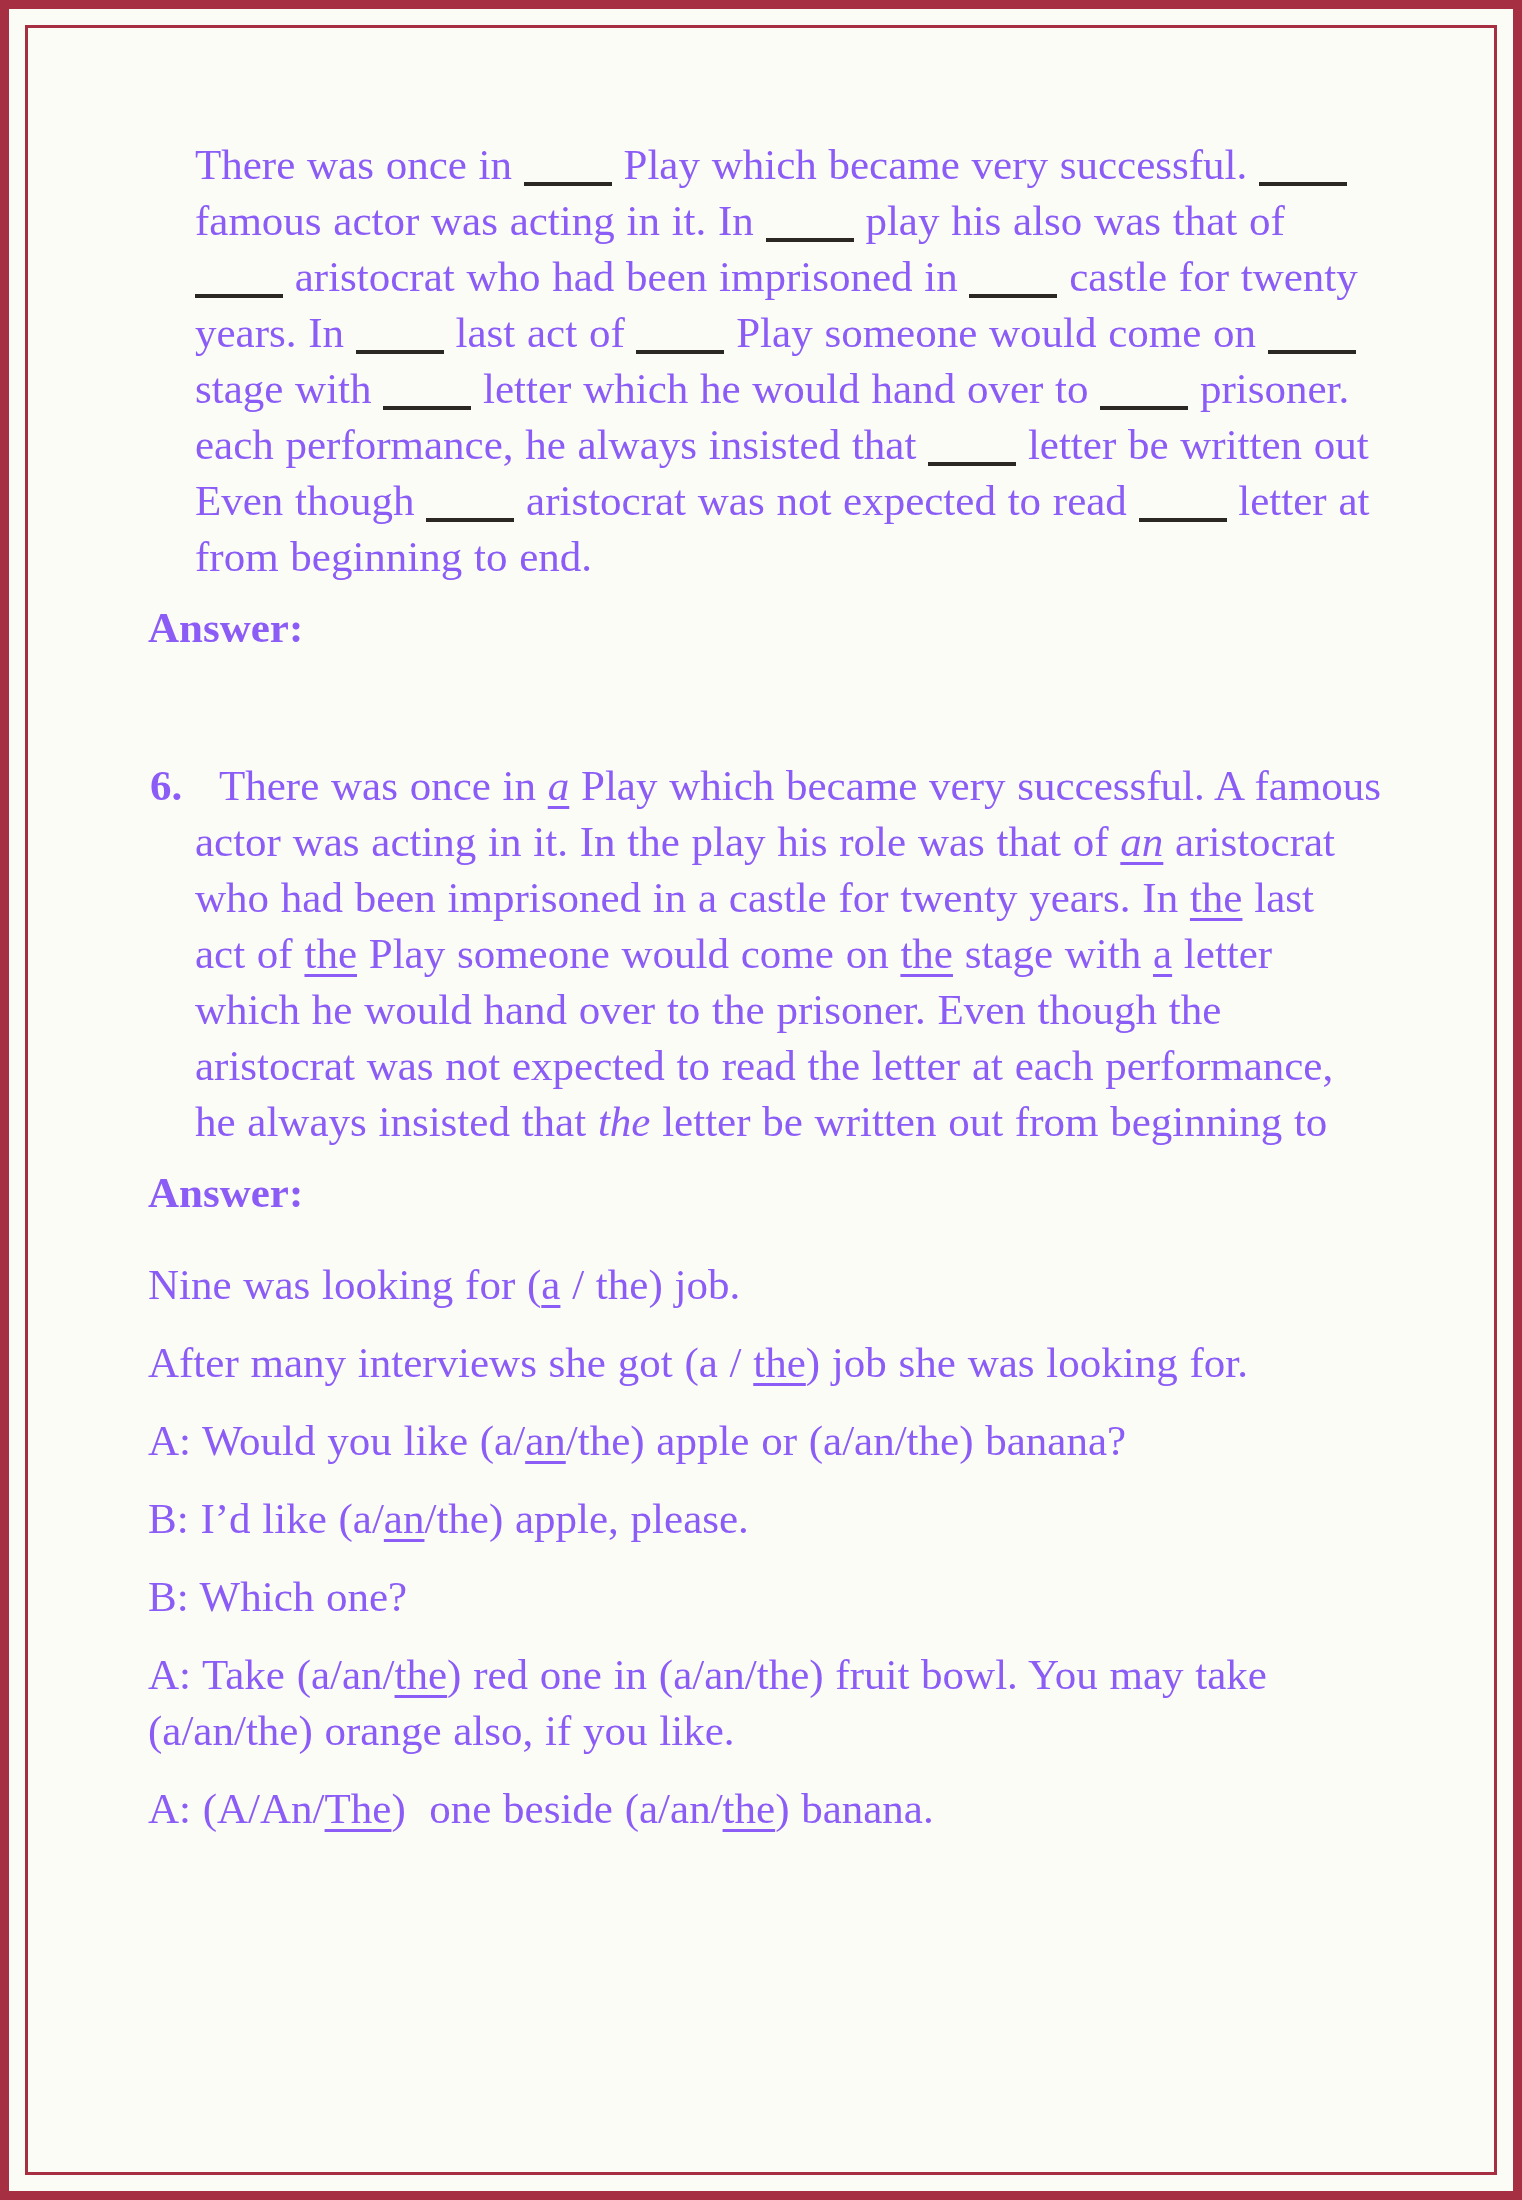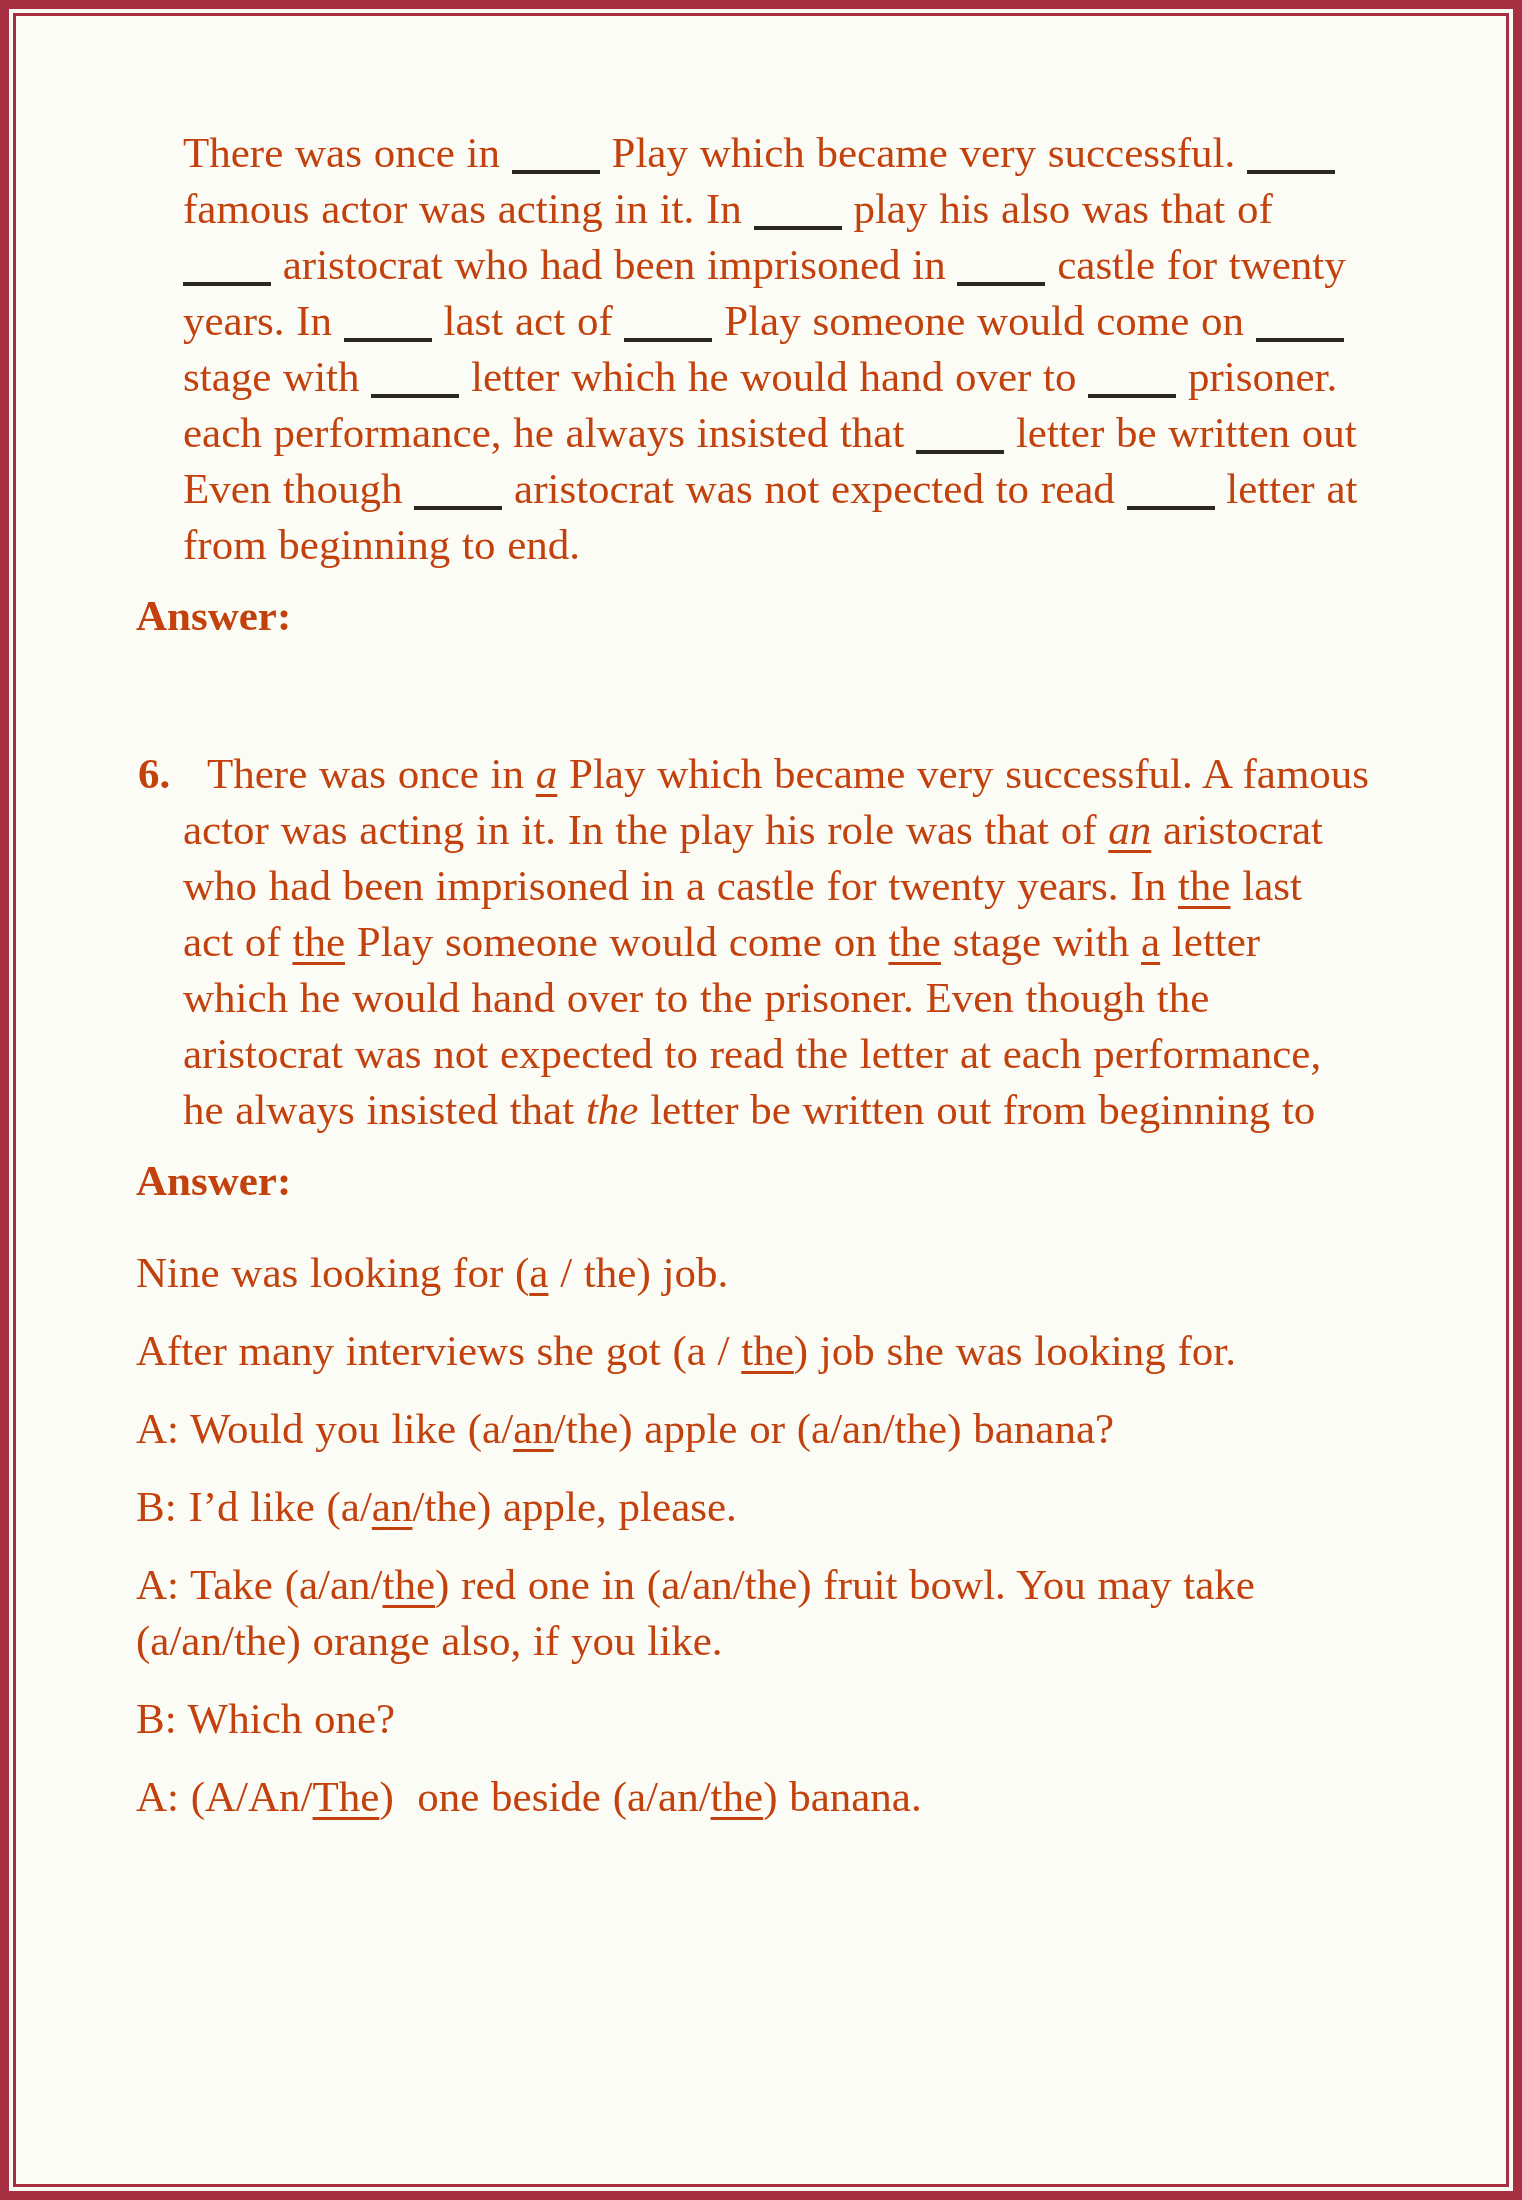--- a/index.html
+++ b/index.html
@@ -7,23 +7,23 @@
     padding: 0;
     background: #ffffff;
   }
   .page {
     position: relative;
     width: 1522px;
     height: 2200px;
     box-sizing: border-box;
     background: #FCFCF6;
     border: 9px solid #A62F42;
-    padding: 4px;
+    padding: 16px;
     font-family: "Liberation Serif", "DejaVu Serif", serif;
-    color: #c2410c;
+    color: #8b5cf6;
     overflow: hidden;
   }
   .inner-frame {
     box-sizing: border-box;
     width: 100%;
     height: 100%;
     border: 3px solid #A62F42;
     padding: 109px 20px 0 120px;
     overflow: hidden;
   }
@@ -113,25 +113,25 @@
         <div class="dialogue-line">
             <div class="line"><span class="">After many interviews she got (a / </span><span class="u ">the</span><span class="">) job she was looking for.</span></div>
           </div>
         <div class="dialogue-line">
             <div class="line"><span class="">A: Would you like (a/</span><span class="u ">an</span><span class="">/the) apple or (a/an/the) banana?</span></div>
           </div>
         <div class="dialogue-line">
             <div class="line"><span class="">B: I’d like (a/</span><span class="u ">an</span><span class="">/the) apple, please.</span></div>
           </div>
         <div class="dialogue-line">
+            <div class="line"><span class="">B: Which one?</span></div>
+          </div>
+        <div class="dialogue-line">
             <div class="line"><span class="">A: Take (a/an/</span><span class="u ">the</span><span class="">) red one in (a/an/the) fruit bowl. You may take</span></div>
             <div class="line"><span class="">(a/an/the) orange also, if you like.</span></div>
-          </div>
-        <div class="dialogue-line">
-            <div class="line"><span class="">B: Which one?</span></div>
           </div>
         <div class="dialogue-line">
             <div class="line"><span class="">A: (A/An/</span><span class="u ">The</span><span class="">)&nbsp; one beside (a/an/</span><span class="u ">the</span><span class="">) banana.</span></div>
           </div>
       </div>
 
     </div>
   </div>
 </div>
 

